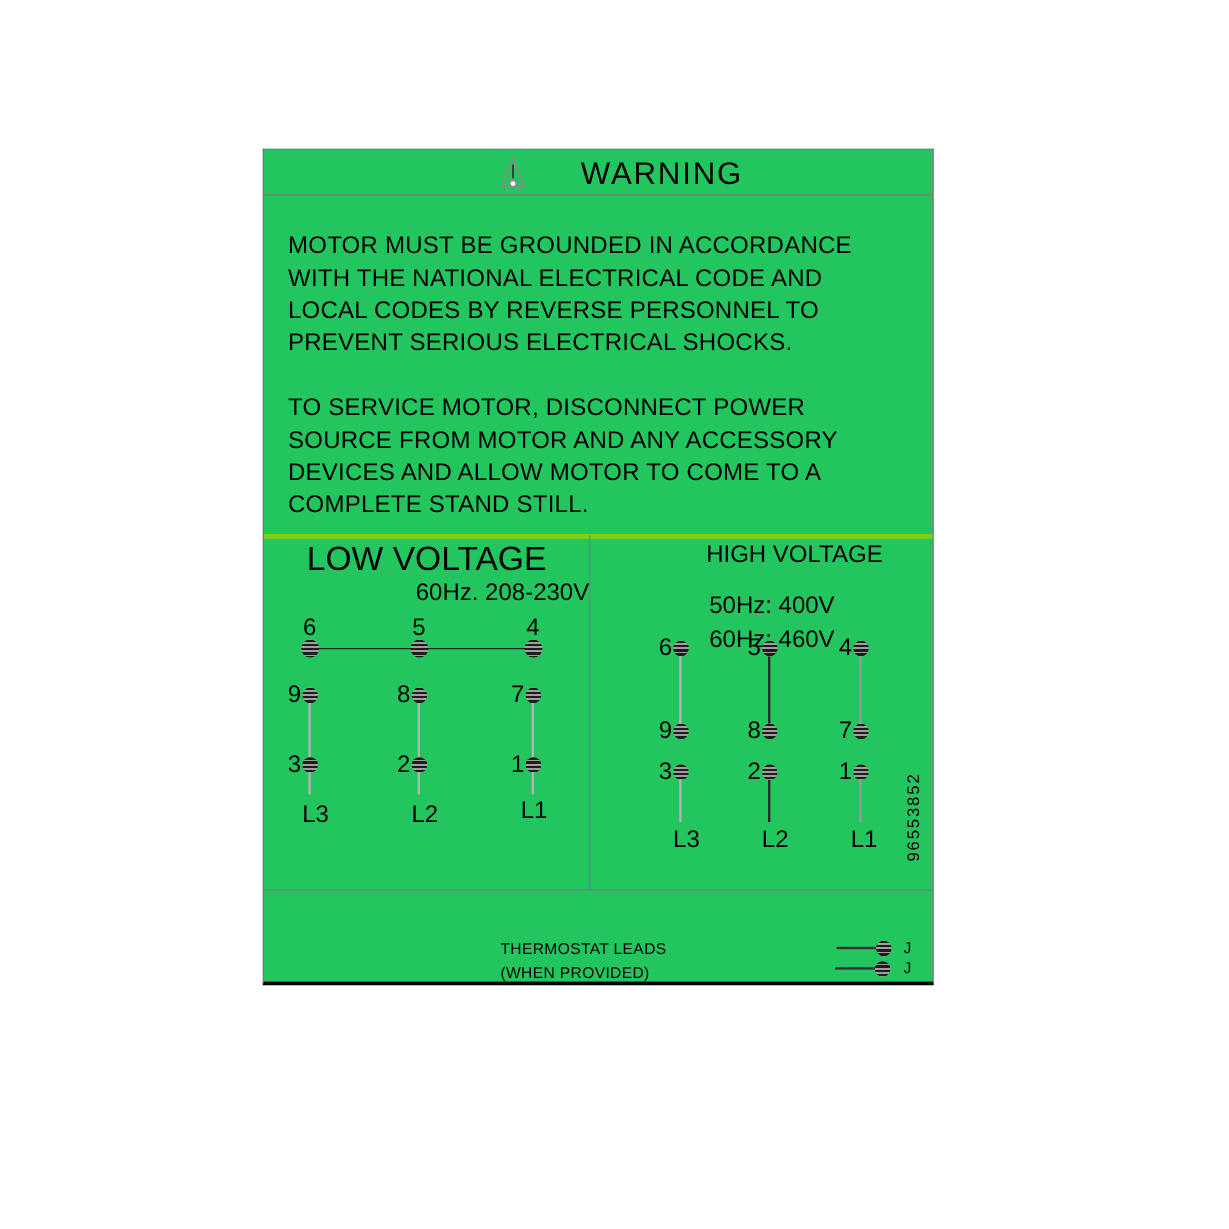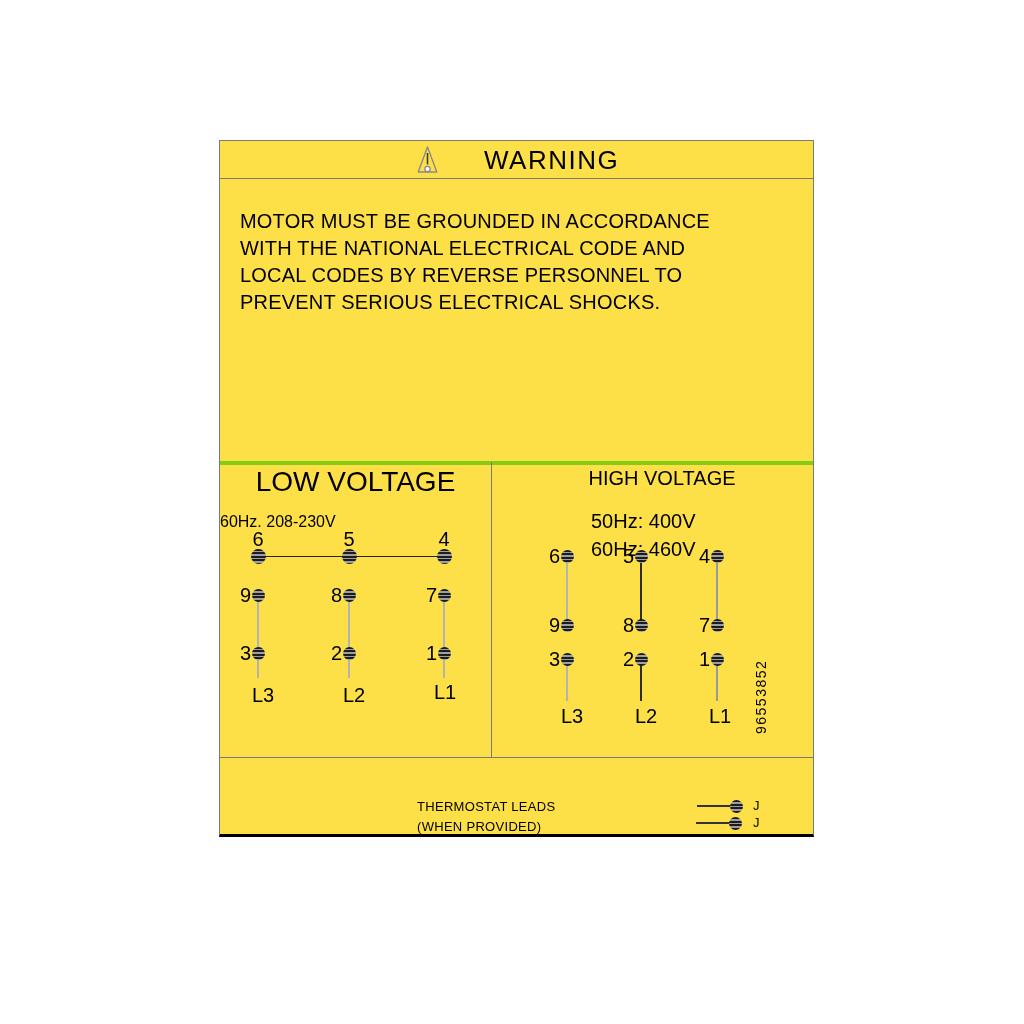--- a/index.html
+++ b/index.html
@@ -1,34 +1,34 @@
 <!DOCTYPE html>
 <html><head>
 <meta charset="utf-8">
 <style>
   html,body{margin:0;padding:0;background:#fff;}
   .canvas{position:relative;width:1024px;height:1024px;background:#ffffff;overflow:hidden;
           font-family:"Liberation Sans",sans-serif;color:#000;}
-  .label-box{position:absolute;left:219px;top:140px;width:557px;height:693px;
-             background:#fde047;border:1px solid #7a7a7a;border-bottom:3px solid #000;padding-left:36px;}
+  .label-box{position:absolute;left:219px;top:124px;width:557px;height:693px;
+             background:#22c55e;border:1px solid #7a7a7a;border-bottom:3px solid #000;}
   .sec{position:absolute;left:0;width:100%;}
   .header{top:0;height:37px;border-bottom:1px solid #7a7a7a;}
   .warn-icon{position:absolute;left:197px;top:4px;}
   .warn-title{position:absolute;left:264px;top:3px;font-size:26px;line-height:32px;letter-spacing:1.5px;}
   .bodytext{top:38px;height:282px;border-bottom:4px solid #84cc16;}
   .para{position:absolute;left:20px;}
   .p1{top:29px;}
   .p2{top:164px;}
   .bline{font-size:20px;line-height:27px;white-space:nowrap;letter-spacing:0.2px;}
   .diagrams{top:321px;height:295px;border-bottom:1px solid #7a7a7a;}
   .panel{position:absolute;top:0;height:100%;}
   .lv{left:0;width:271px;border-right:1px solid #7a7a7a;}
   .hv{left:272px;right:0;}
   .dtitle{position:absolute;width:100%;text-align:center;font-size:28px;line-height:24px;white-space:nowrap;}
-  .dsub{position:absolute;width:100%;text-align:left;font-size:16px;line-height:24px;white-space:nowrap;margin-top:12px;}
+  .dsub{position:absolute;width:100%;text-align:right;font-size:20px;line-height:24px;white-space:nowrap;}
   .hv-title{position:absolute;left:170px;transform:translateX(-50%);font-size:20px;line-height:24px;white-space:nowrap;}
   .hv-sub{position:absolute;left:99px;font-size:20px;line-height:24px;white-space:nowrap;}
   .term{position:absolute;width:0;height:0;}
   .tdot{position:absolute;left:-6.5px;top:-6.5px;width:13px;height:13px;border-radius:50%;
         background:repeating-linear-gradient(180deg,#1c1c1c 0px,#1c1c1c 2px,#9e9e9e 2px,#9e9e9e 3.5px);}
   .term.big .tdot{left:-7.5px;top:-7.5px;width:15px;height:15px;}
   .tnum{position:absolute;font-size:20px;line-height:20px;}
   .t-left .tnum{right:7px;top:-10px;}
   .t-above .tnum{left:-12px;top:-27px;width:24px;text-align:center;}
   .hwire,.vwire{position:absolute;}
@@ -58,20 +58,26 @@
       <span class="warn-title">WARNING</span>
     </div>
 
     <div class="sec bodytext">
       <div class="para p1">
         <div class="bline">MOTOR MUST BE GROUNDED IN ACCORDANCE</div>
         <div class="bline">WITH THE NATIONAL ELECTRICAL CODE AND</div>
         <div class="bline">LOCAL CODES BY REVERSE PERSONNEL TO</div>
         <div class="bline">PREVENT SERIOUS ELECTRICAL SHOCKS.</div>
       </div>
+      <div class="para p2">
+        <div class="bline">TO SERVICE MOTOR, DISCONNECT POWER</div>
+        <div class="bline">SOURCE FROM MOTOR AND ANY ACCESSORY</div>
+        <div class="bline">DEVICES AND ALLOW MOTOR TO COME TO A</div>
+        <div class="bline">COMPLETE STAND STILL.</div>
+      </div>
     </div>
 
     <div class="sec diagrams">
 
       <div class="panel lv">
         <div class="dtitle" style="top:8px;">LOW VOLTAGE</div>
         <div class="dsub" style="top:36px;">60Hz. 208-230V</div>
 
         <div class="hwire" style="left:38px;top:93.5px;width:186px;height:1.5px;background:#222;"></div>
         <div class="vwire" style="left:37.2px;top:133px;width:1.5px;height:83px;background:#b3b3b3;"></div>

